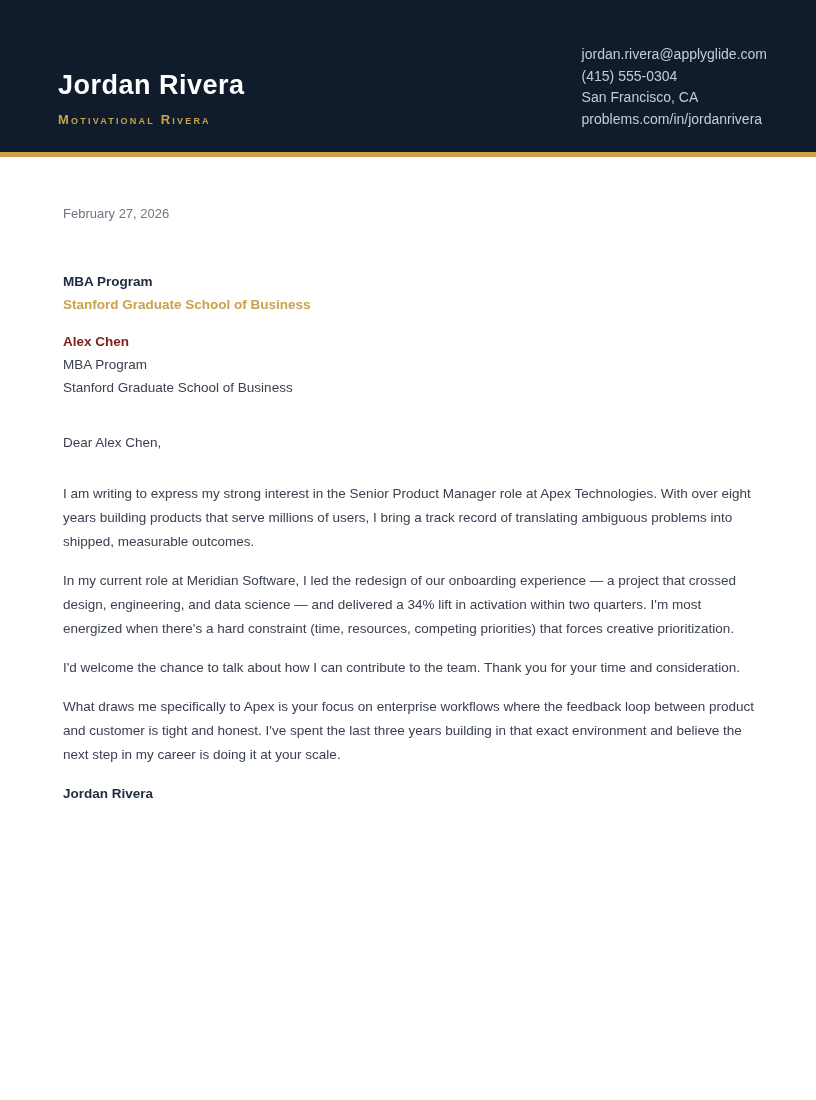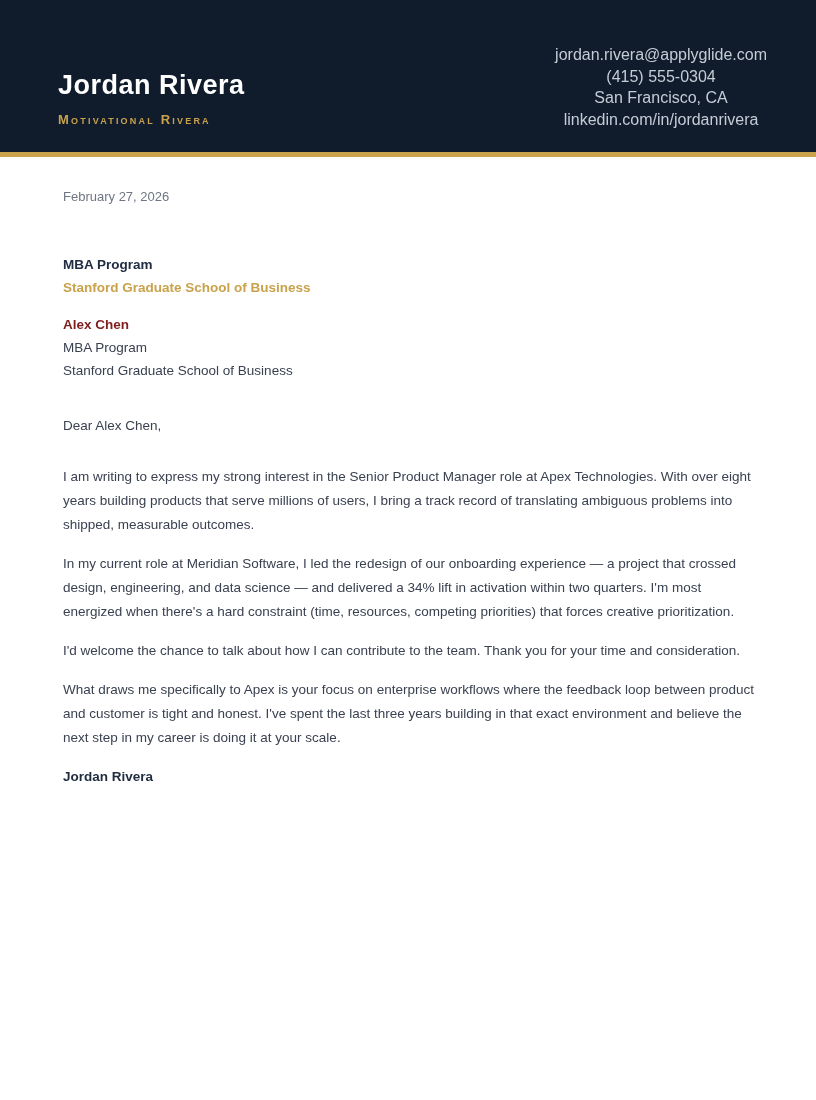--- a/index.html
+++ b/index.html
@@ -35,30 +35,30 @@
   .header-subtitle {
     margin-top: 11px;
     color: #c9a24b;
     font-size: 13px;
     font-weight: bold;
     font-variant: small-caps;
     letter-spacing: 2.2px;
   }
   .header-contact {
     padding-top: 44px;
-    text-align: center;
+    text-align: left;
     color: #c5ccd6;
-    font-size: 16px;
+    font-size: 14px;
     line-height: 21.5px;
     list-style: none;
   }
 
   
   .letter {
-    padding: 28px 53px 0 63px;
+    padding: 45px 53px 0 63px;
     font-size: 13.5px;
     line-height: 24px;
   }
   .date {
     color: #6e7683;
     font-size: 13px;
     margin-bottom: 44px;
   }
   .org-title {
     color: #212d42;
@@ -94,21 +94,21 @@
 
   <header class="header">
     <div class="header-left">
       <div class="header-name">Jordan Rivera</div>
       <div class="header-subtitle">Motivational Rivera</div>
     </div>
     <ul class="header-contact">
       <li>jordan.rivera@applyglide.com</li>
       <li>(415) 555-0304</li>
       <li>San Francisco, CA</li>
-      <li>linkedin.com/in/jordanrivera</li>
+      <li>problems.com/in/jordanrivera</li>
     </ul>
   </header>
 
   <main class="letter">
 
     <div class="date">February 27, 2026</div>
 
     <div>
       <div class="org-title">MBA Program</div>
       <div class="org-name">Stanford Graduate School of Business</div>

